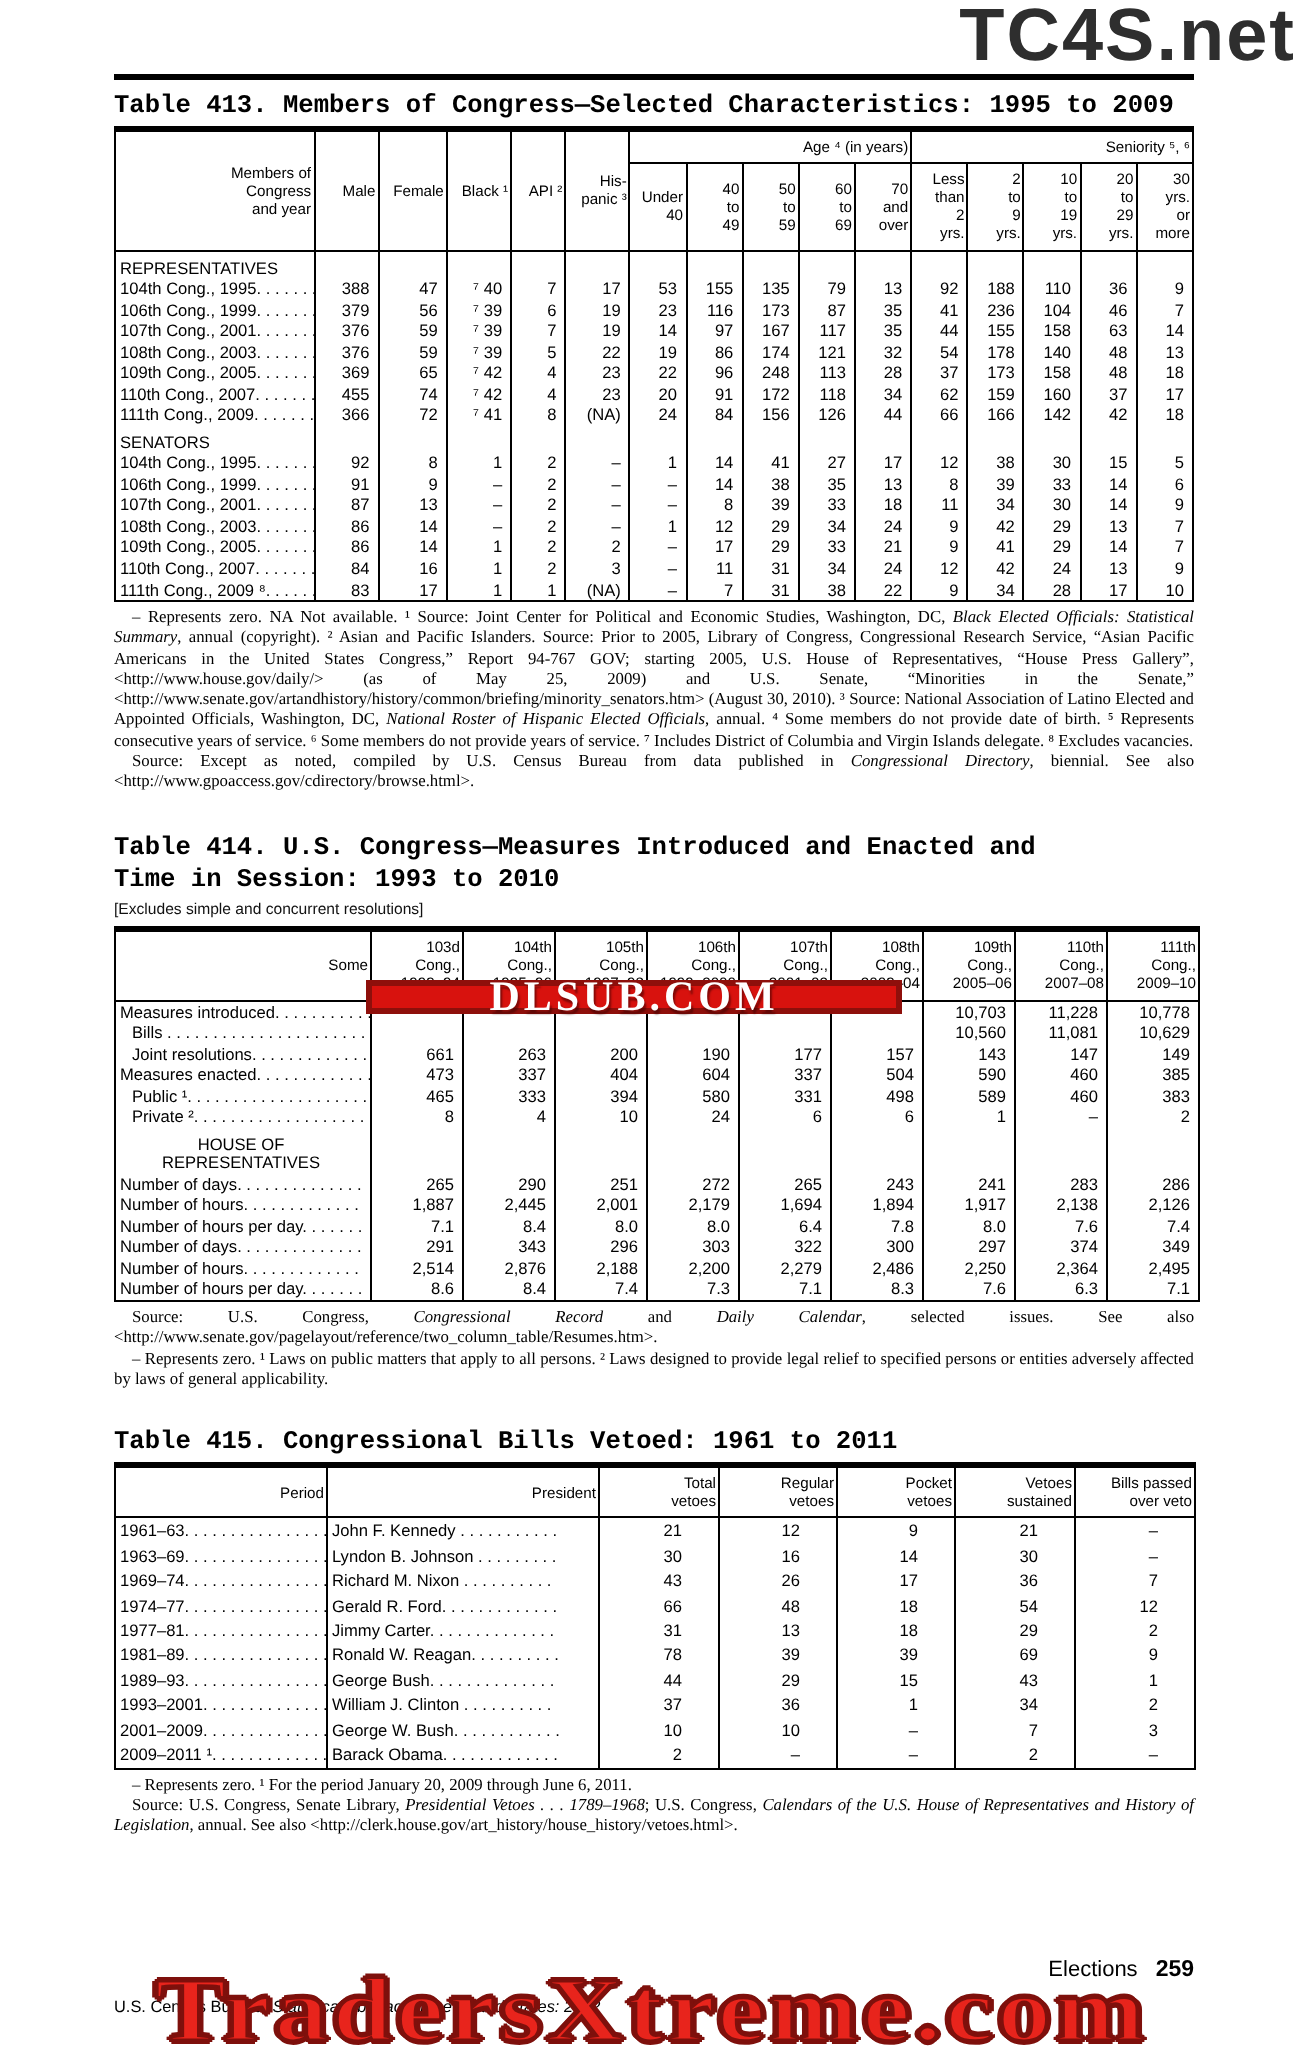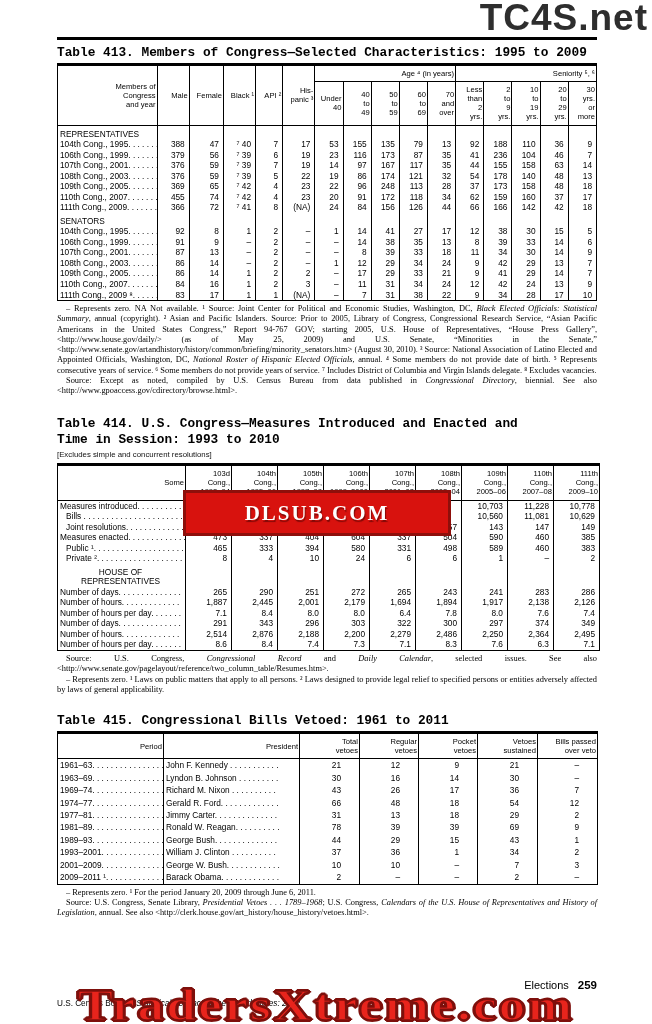--- a/index.html
+++ b/index.html
@@ -5,21 +5,21 @@
   html,body{margin:0;padding:0}
   body{width:652px;height:1024px;position:relative;overflow:hidden;background:#fff;
        font-family:"Liberation Sans",sans-serif;color:#000}
 
   .content{position:absolute;left:57px;right:55px;top:0;z-index:1}
 
   
   .wm-top{position:absolute;top:-3px;right:4px;z-index:6;
           font-family:"Liberation Sans",sans-serif;font-weight:700;font-size:37px;
           color:#2e2e2e;letter-spacing:1px}
-  .wm-mid{position:absolute;left:126px;top:27px;width:268px;height:46px;z-index:5;
+  .wm-mid{position:absolute;left:126px;top:27px;width:268px;height:17px;z-index:5;
           background:#d8120e;border:3px solid #8e0f0b;box-sizing:border-box;
           display:flex;align-items:center;justify-content:center;
           font-family:"Liberation Serif",serif;font-weight:700;font-size:21px;color:#fff;
           letter-spacing:2px;text-shadow:1px 2px 1px rgba(60,0,0,.55)}
   .wm-bottom{position:absolute;left:0;right:0;bottom:-7px;z-index:7;text-align:center;
           font-family:"Liberation Serif",serif;font-weight:700;font-size:45px;letter-spacing:2px;
           color:#e8241c;transform:scaleX(1.18);transform-origin:center;
           -webkit-text-stroke:1.5px #7e100c;
           text-shadow:-2px 0 #7e100c,2px 0 #7e100c,0 -2px #7e100c,0 2px #7e100c,
                       -1px -1px #7e100c,1px 1px #7e100c,-1px 1px #7e100c,1px -1px #7e100c}

